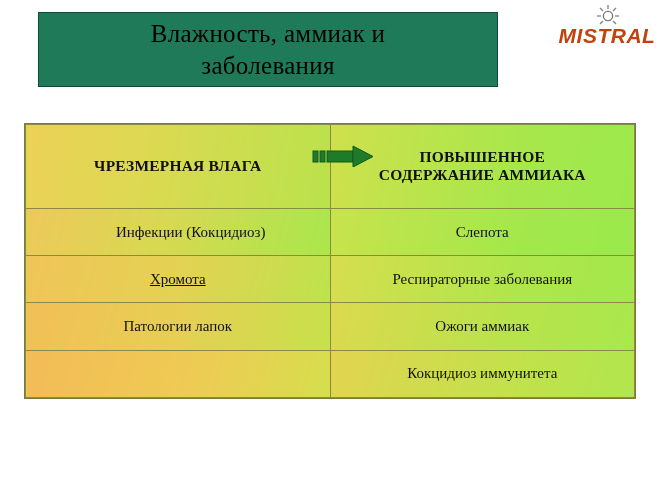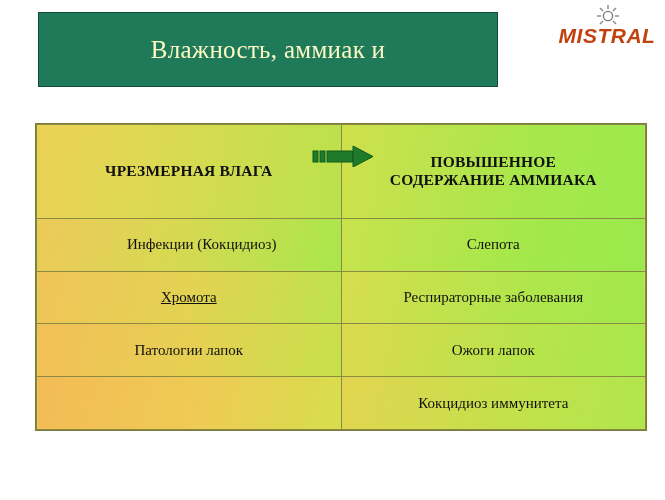--- a/index.html
+++ b/index.html
@@ -23,21 +23,21 @@
     width: 460px;
     height: 75px;
     background: #1f7a5a;
     border: 1px solid #0d4d37;
     display: flex;
     align-items: center;
     justify-content: center;
     box-sizing: border-box;
   }
   .title-text {
-    color: #fef9c3;
+    color: #000000;
     font-size: 25px;
     line-height: 1.25;
     text-align: center;
     font-family: "Liberation Serif", serif;
     letter-spacing: 0.3px;
   }
 
   
   .logo {
     position: absolute;
@@ -63,24 +63,24 @@
     font-weight: bold;
     font-style: italic;
     font-size: 21px;
     color: #c2410c;
     letter-spacing: 0.5px;
   }
 
   
   .table-wrap {
     position: absolute;
-    left: 35px;
+    left: 24px;
     top: 123px;
     width: 612px;
-    height: 308px;
+    height: 276px;
     border: 1px solid #7a7a3a;
     box-sizing: border-box;
   }
   table.matrix {
     border-collapse: collapse;
     width: 100%;
     height: 100%;
     table-layout: fixed;
   }
   table.matrix td {
@@ -134,20 +134,21 @@
     pointer-events: none;
   }
   .arrow svg { display: block; }
 </style>
 </head>
 <body>
 
 <div class="title-box">
   <div class="title-text">
     <span>Влажность, аммиак и</span><br>
+    <span>заболевания</span>
   </div>
 </div>
 
 <div class="logo">
   <div class="logo-sun">
     <svg width="26" height="22" viewBox="0 0 26 22">
       <g stroke="#888888" stroke-width="1.4" fill="none">
         <line x1="13" y1="1" x2="13" y2="5"></line>
         <line x1="5" y1="4" x2="8" y2="7"></line>
         <line x1="21" y1="4" x2="18" y2="7"></line>
@@ -177,21 +178,21 @@
       <tr class="r2">
         <td class="c-left">Инфекции (Кокцидиоз)</td>
         <td class="c-right">Слепота</td>
       </tr>
       <tr class="r3">
         <td class="c-left">Хромота</td>
         <td class="c-right">Респираторные заболевания</td>
       </tr>
       <tr class="r4">
         <td class="c-left">Патологии лапок</td>
-        <td class="c-right">Ожоги лапок</td>
+        <td class="c-right">Ожоги аммиак</td>
       </tr>
       <tr class="r5">
         <td class="c-left"></td>
         <td class="c-right">Кокцидиоз иммунитета</td>
       </tr>
     </tbody>
   </table>
 </div>
 
 <div class="arrow">

